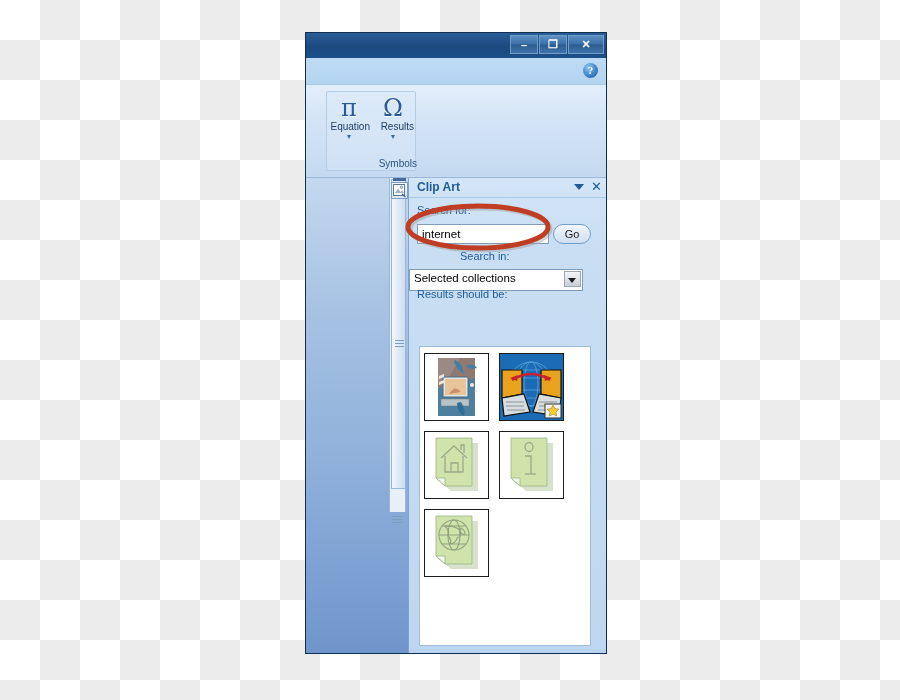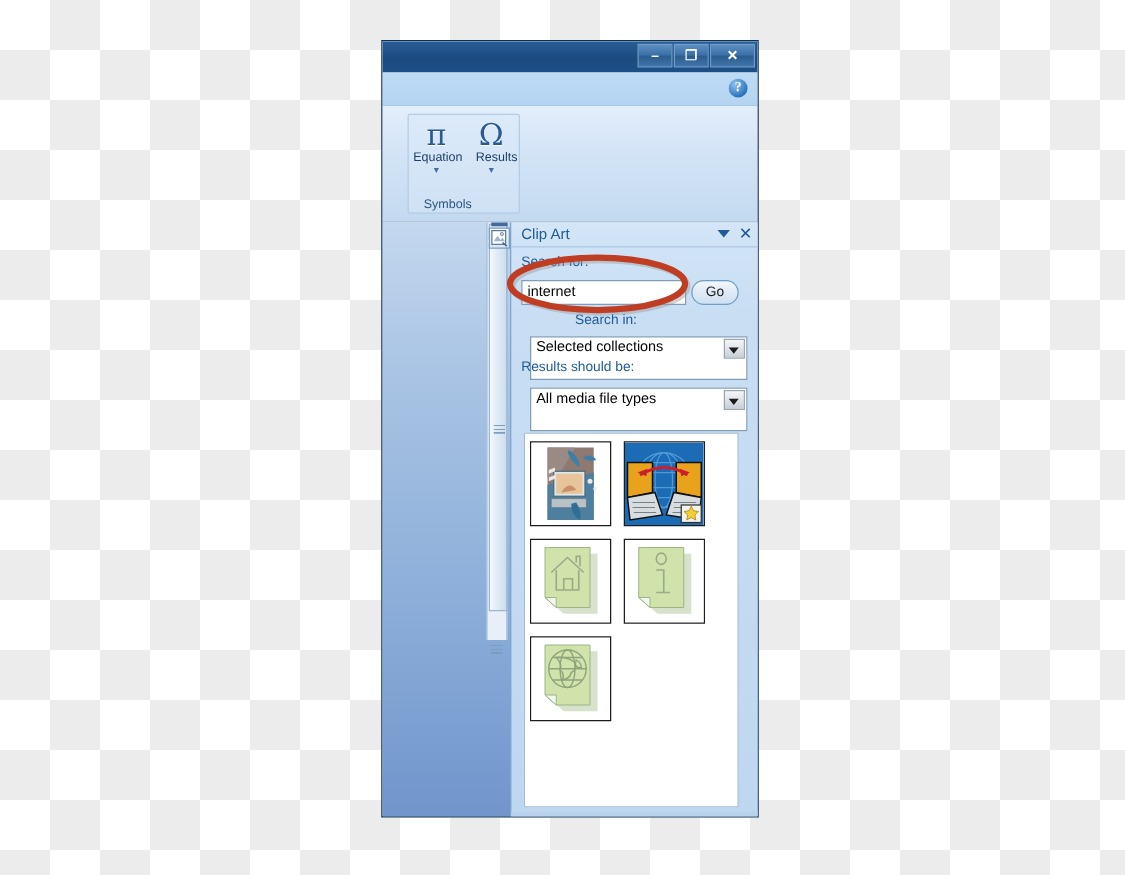--- a/index.html
+++ b/index.html
@@ -139,23 +139,23 @@
     text-align: right;
   }
   .big-btn .caret {
     font-size: 7px;
     color: #3f6fa5;
     line-height: 8px;
   }
   .group-title {
     position: absolute;
     bottom: 1px;
-    left: 12px;
+    left: 2px;
     width: 100%;
-    text-align: left;
+    text-align: right;
     font-size: 10px;
     color: #2b5584;
   }
 
   
   .doc-area {
     position: absolute;
     left: 0;
     top: 145px;
     width: 302px;
@@ -260,20 +260,21 @@
     height: 20px;
     border-bottom: 1px solid #a9c8e6;
     box-sizing: border-box;
   }
   .pane-title {
     position: absolute;
     left: 8px;
     top: 2px;
     font-size: 12px;
     color: #1f5b96;
+    font-weight: bold;
   }
   .pane-dd {
     position: absolute;
     right: 24px;
     top: 6px;
     width: 0; height: 0;
     border-left: 5px solid transparent;
     border-right: 5px solid transparent;
     border-top: 6px solid #1f5b96;
   }
@@ -315,23 +316,23 @@
     border: 1px solid #6f9ec9;
     border-radius: 10px;
     font-size: 11px;
     color: #1a1a1a;
     box-sizing: border-box;
     cursor: default;
     font-family: "Liberation Sans", sans-serif;
   }
   .pane-select {
     position: absolute;
-    left: 15px;
+    left: 0;
     width: 174px;
-    height: 35px;
+    height: 22px;
     background: #ffffff;
     border: 1px solid #7f9db9;
     box-sizing: border-box;
     font-size: 11.5px;
     color: #000000;
   }
   .pane-select .sel-text {
     position: absolute;
     left: 4px;
     top: 2px;
@@ -480,24 +481,20 @@
 
       <div class="field-label" style="top:72px;margin-left:43px;">Search in:</div>
 
       <div class="pane-select" style="top:91px;">
         <span class="sel-text">Selected collections</span>
         <span class="sel-arrow"></span>
       </div>
 
       <div class="field-label" style="top:110px;">Results should be:</div>
 
-      <div class="pane-select" style="top:132px;">
-        <span class="sel-text">All media file types</span>
-        <span class="sel-arrow"></span>
-      </div>
 
       <div class="results-box">
         <div class="results-grid">
 
           <div class="thumb-cell">
             <svg width="63" height="66" viewBox="0 0 63 66">
               <rect width="63" height="66" fill="#ffffff"></rect>
               <rect x="13" y="4" width="37" height="58" fill="#8f7a72"></rect>
               <path d="M13 34 L50 24 L50 62 L13 62 Z" fill="#4f7f9e"></path>
               <path d="M13 4 L35 4 L20 30 L13 28 Z" fill="#9a8a86"></path>

